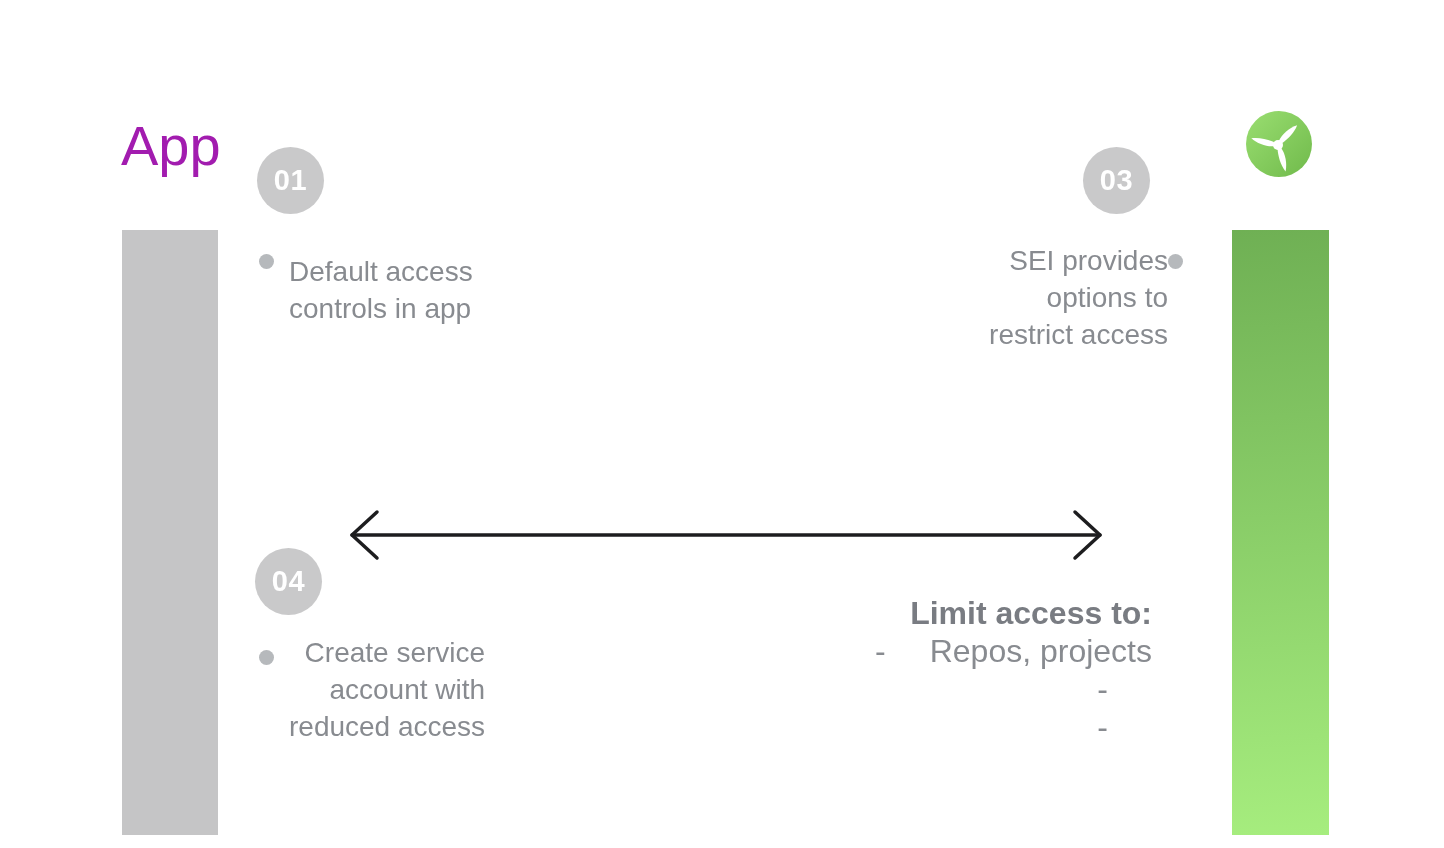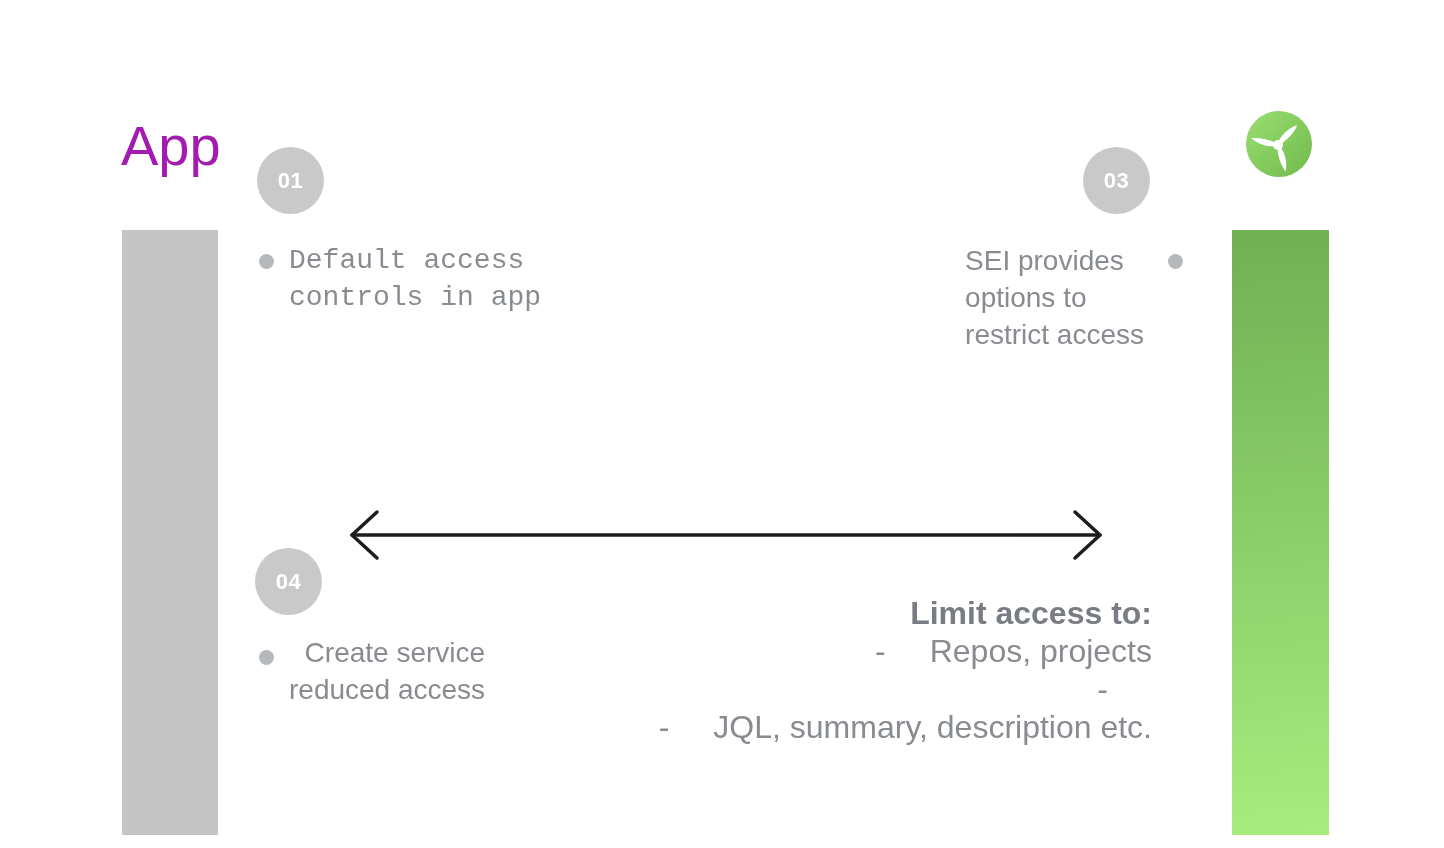--- a/index.html
+++ b/index.html
@@ -52,21 +52,21 @@
   .badge {
     position: absolute;
     width: 67px;
     height: 67px;
     border-radius: 50%;
     background: var(--badge-bg, #c9c9ca);
     display: flex;
     align-items: center;
     justify-content: center;
     color: #ffffff;
-    font-size: 22px;
+    font-size: 29px;
     font-weight: 700;
     letter-spacing: 0.5px;
   }
   .badge-01 { left: 257px; top: 147px; }
   .badge-02 { left: 255px; top: 548px; }
   .badge-03 { left: 1083px; top: 147px; align-items: center; }
 
   .bullet {
     position: absolute;
     width: 15px;
@@ -78,23 +78,23 @@
   .bullet-2 { left: 259px; top: 650px; }
   .bullet-3 { left: 1168px; top: 254px; }
 
   .step-text {
     position: absolute;
     font-size: 28px;
     line-height: 37px;
     color: var(--text-gray, #888b90);
     white-space: nowrap;
   }
-  .step-text-1 { left: 289px; top: 242px; text-align: left; font-family: Liberation Mono, monospace; }
+  .step-text-1 { left: 289px; top: 253px; text-align: left; }
   .step-text-2 { left: 289px; top: 634px; text-align: right; }
-  .step-text-3 { right: 300px; top: 242px; }
+  .step-text-3 { right: 276px; top: 242px; text-align: right; }
 
   .arrow-svg {
     position: absolute;
     left: 340px;
     top: 505px;
     width: 770px;
     height: 60px;
   }
 
   .limit-block {
@@ -162,20 +162,21 @@
 
   <div class="bullet bullet-1"></div>
   <div class="step-text step-text-1">
     <div>Default access</div>
     <div>controls in app</div>
   </div>
 
   <div class="bullet bullet-2"></div>
   <div class="step-text step-text-2">
     <div>Create service</div>
+    <div>account with</div>
     <div>reduced access</div>
   </div>
 
   <div class="bullet bullet-3"></div>
   <div class="step-text step-text-3">
     <div>SEI provides</div>
     <div>options to</div>
     <div>restrict access</div>
   </div>
 
@@ -191,17 +192,16 @@
     <div class="limit-title">Limit access to:</div>
     <div class="limit-row">
       <span class="limit-dash">-</span>
       <span>Repos, projects</span>
     </div>
     <div class="limit-row">
       <span class="limit-dash">-</span>
     </div>
     <div class="limit-row">
       <span class="limit-dash">-</span>
-      <span>JQL, summary, description etc.</span>
     </div>
   </div>
 
 </div>
 
 </body></html>

